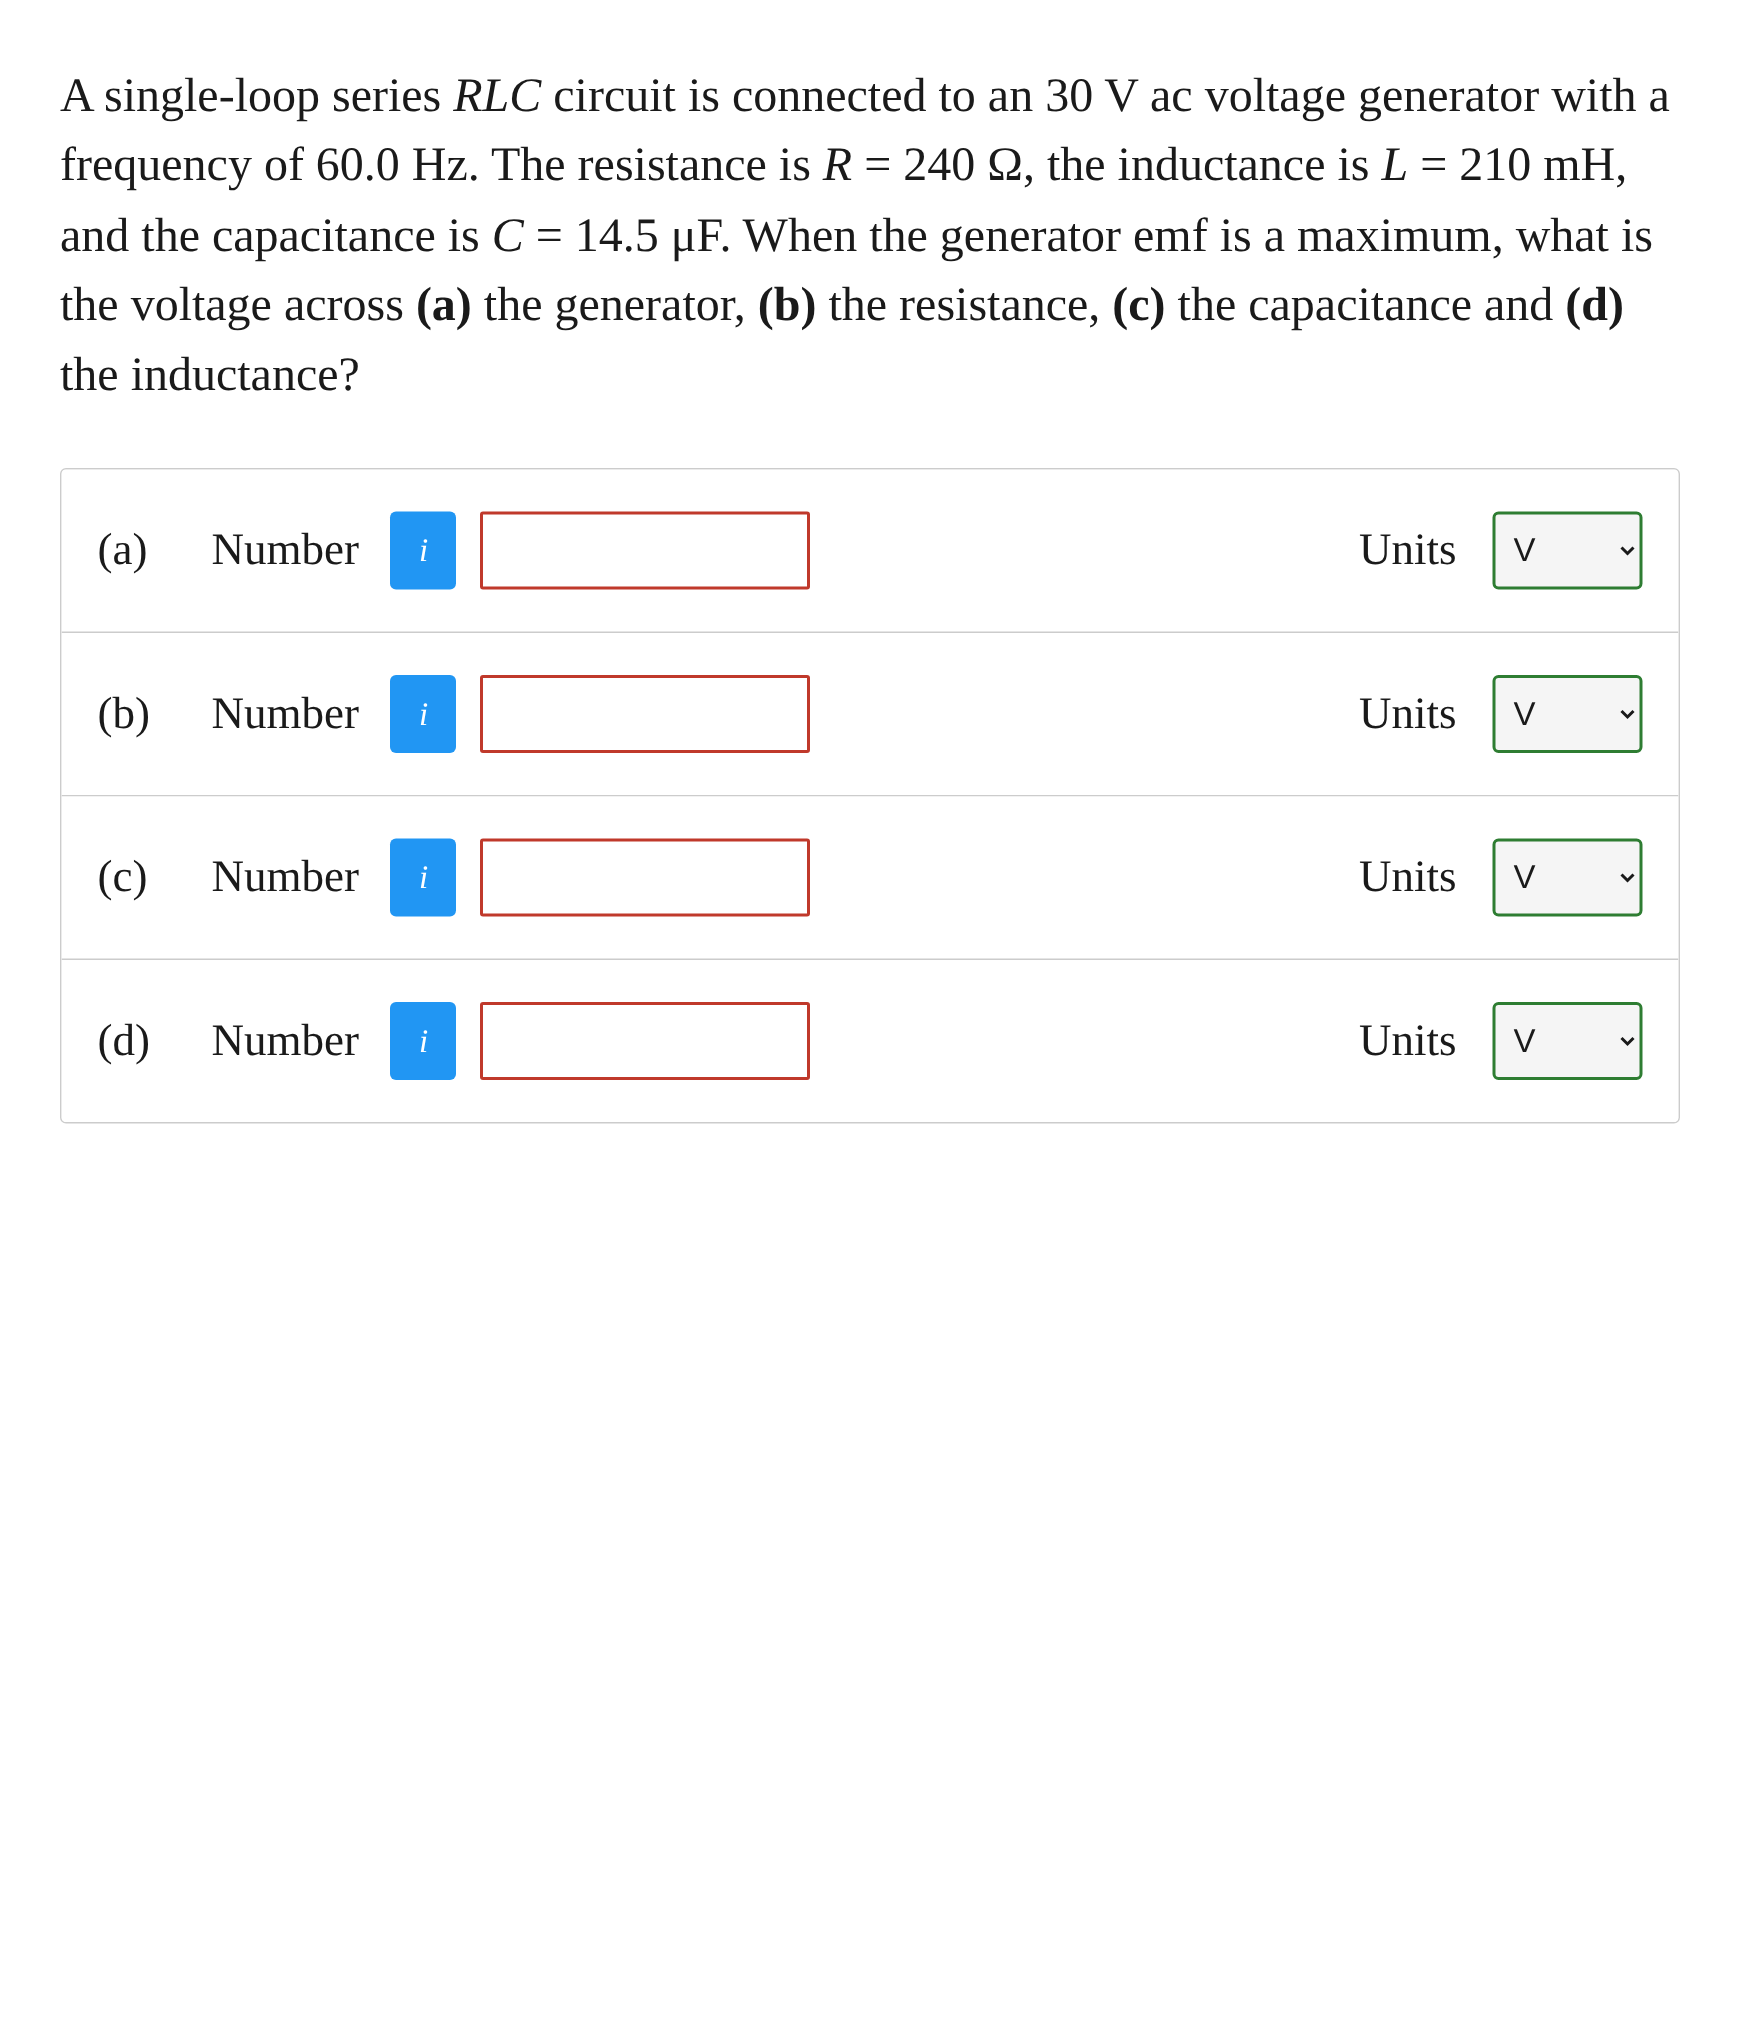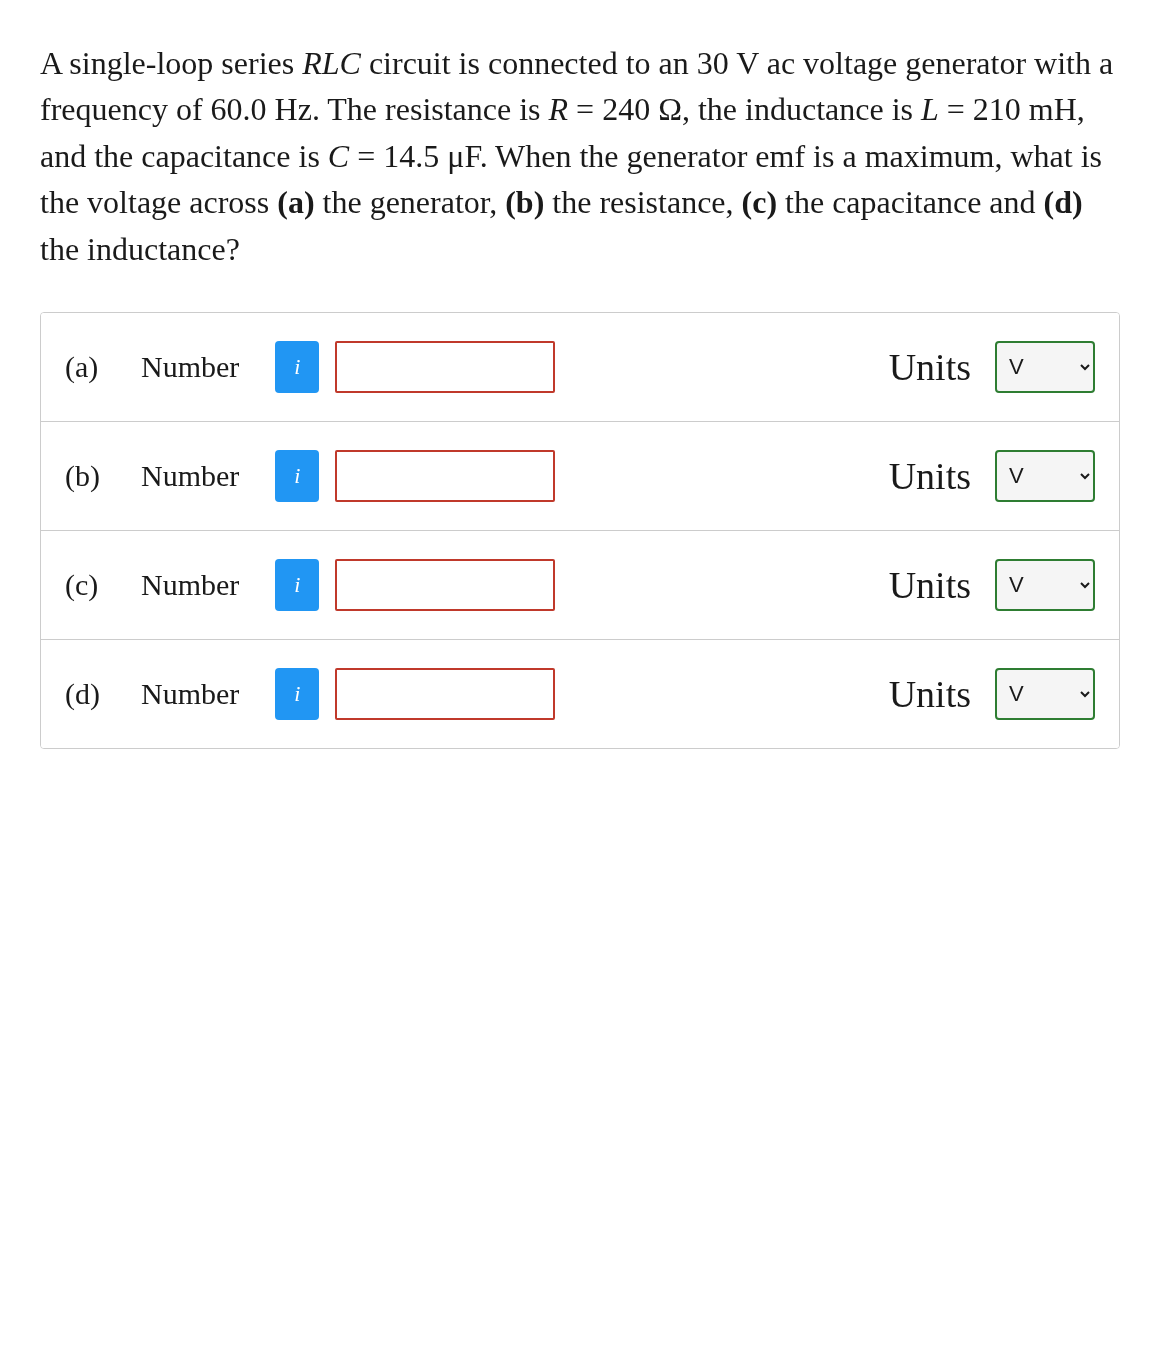--- a/index.html
+++ b/index.html
@@ -59,21 +59,21 @@
       font-family: Georgia, 'Times New Roman', serif;
       font-weight: normal;
       min-width: 60px;
     }
 
     .number-label {
       font-size: 30px;
       color: #1a1a1a;
       font-family: Georgia, 'Times New Roman', serif;
       font-weight: normal;
-      margin-right: 20px;
+      margin-right: 5px;
     }
 
     .info-button {
       background-color: #2196F3;
       color: white;
       border: none;
       border-radius: 4px;
       width: 44px;
       height: 52px;
       font-size: 22px;
@@ -91,21 +91,21 @@
       border-radius: 2px;
       height: 52px;
       width: 220px;
       font-size: 20px;
       padding: 0 8px;
       outline: none;
       background: #ffffff;
     }
 
     .units-label {
-      font-size: 38px;
+      font-size: 30px;
       color: #1a1a1a;
       font-family: Georgia, 'Times New Roman', serif;
       font-weight: normal;
       margin-left: auto;
       margin-right: 12px;
     }
 
     .units-select {
       border: 2px solid #2e7d32;
       border-radius: 4px;

